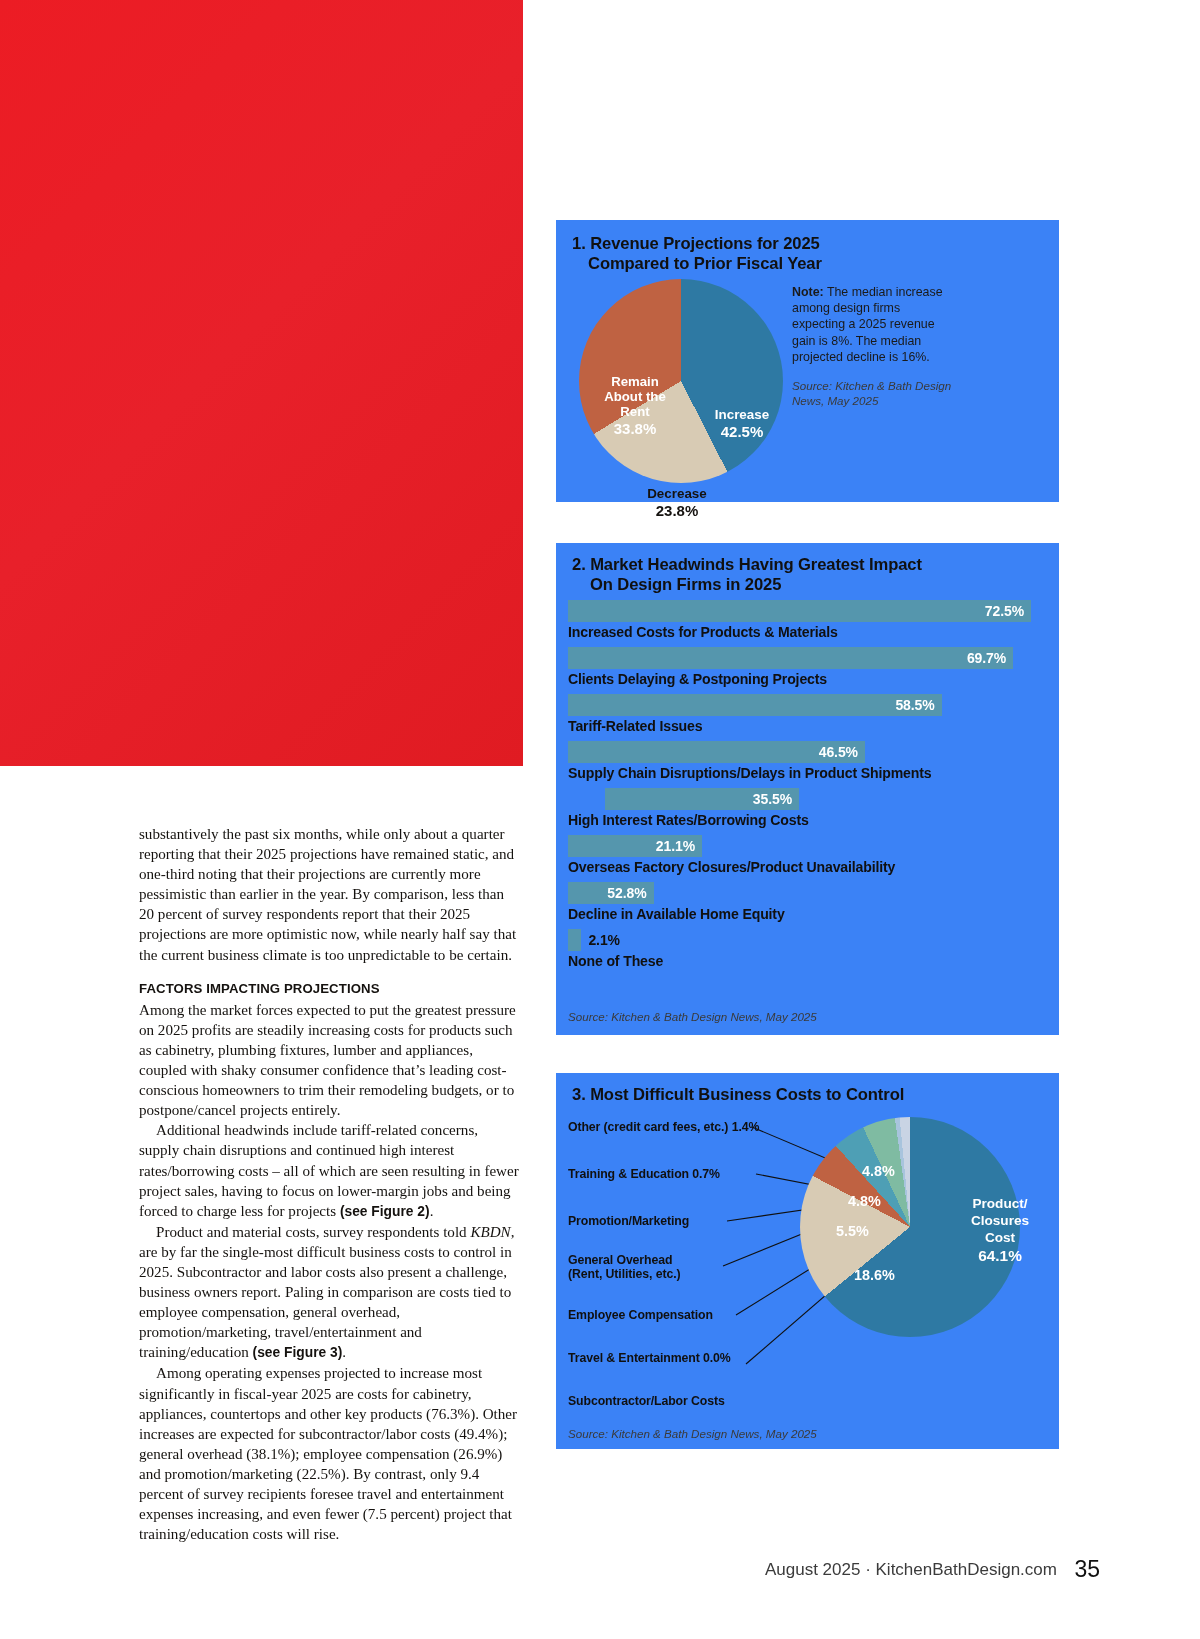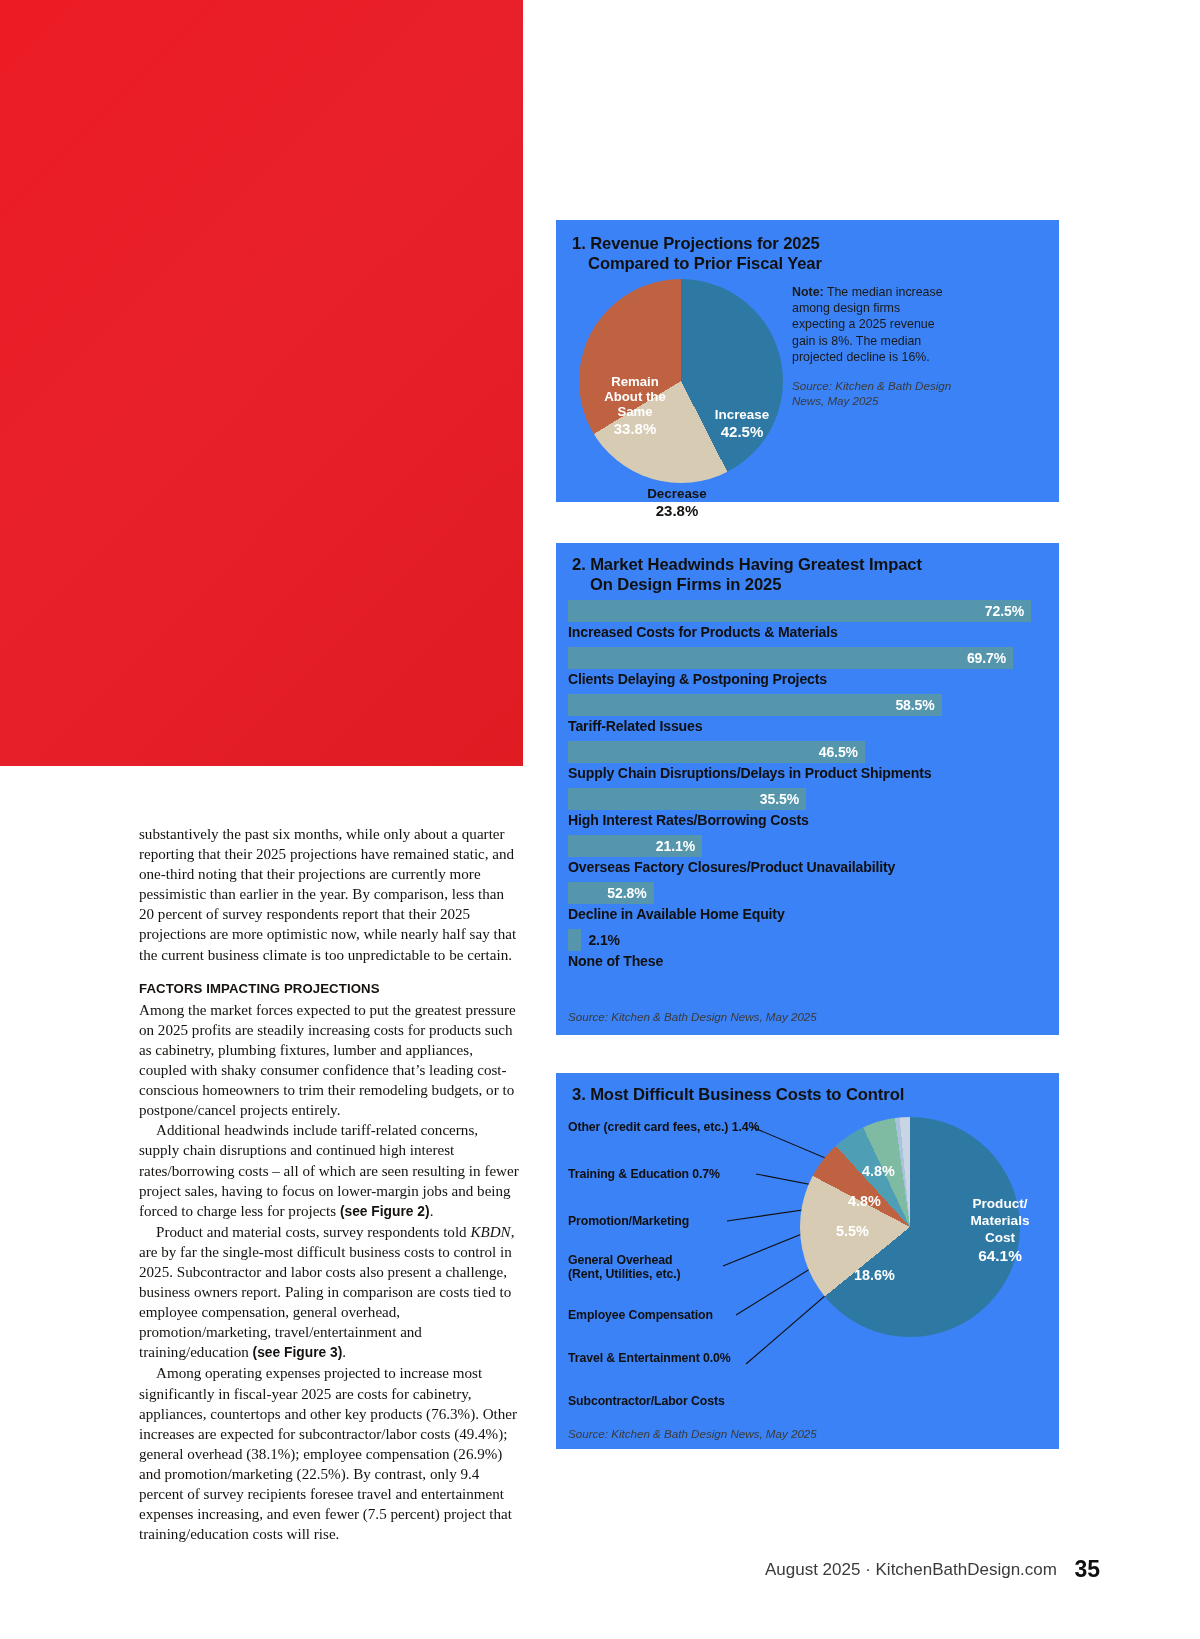--- a/index.html
+++ b/index.html
@@ -131,21 +131,21 @@
     pointer-events:none;}
   #fig3 .src{position:absolute;left:12px;top:354px;}
 
   
   .footer{
     position:absolute;left:0;top:1556px;width:1200px;text-align:right;
     padding-right:100px;box-sizing:border-box;
     font-family:"Liberation Sans",sans-serif;
   }
   .footer .meta{font-size:17px;color:#3b3b3b;}
-  .footer .pg{font-size:23px;font-weight:bold;color:#101010;
+  .footer .pg{font-size:23px;font-weight:normal;color:#101010;
     margin-left:13px;vertical-align:-2px;}
 </style>
 </head>
 <body>
 
 <div class="page">
 
   <div class="red-block"></div>
 
   <div class="text-col">
@@ -168,21 +168,21 @@
       <span class="l2">Compared to Prior Fiscal Year</span>
     </div>
 
     <div class="pie-wrap">
       <div class="pie"></div>
       <div class="pl increase">
         <span>Increase</span>
         <span class="v">42.5%</span>
       </div>
       <div class="pl same">
-        <span>Remain About the Same</span>
+        <span>Remain About the Rent</span>
         <span class="v">33.8%</span>
       </div>
       <div class="pl dec">
         <span>Decrease</span>
         <span class="v">23.8%</span>
       </div>
     </div>
 
     <div class="note"><b>Note:</b><span> The median increase among design firms expecting a 2025 revenue gain is 8%. The median projected decline is 16%.</span></div>
     <div class="src">Source: Kitchen &amp; Bath Design News, May 2025</div>
@@ -212,21 +212,21 @@
           </div>
           <div class="bar-label">Tariff-Related Issues</div>
         </div>
         <div class="bar-row">
           <div class="bar" style="width: 296.959px; background: rgb(85, 150, 173);">
             <span class="val">46.5%</span>
           </div>
           <div class="bar-label">Supply Chain Disruptions/Delays in Product Shipments</div>
         </div>
         <div class="bar-row">
-          <div class="bar" style="width: 238px; background: rgb(85, 150, 173);">
+          <div class="bar" style="width: 194px; background: rgb(85, 150, 173); margin-left: 37px;">
             <span class="val">35.5%</span>
           </div>
           <div class="bar-label">High Interest Rates/Borrowing Costs</div>
         </div>
         <div class="bar-row">
           <div class="bar" style="width: 134px; background: rgb(85, 150, 173);">
             <span class="val">21.1%</span>
           </div>
           <div class="bar-label">Overseas Factory Closures/Product Unavailability</div>
         </div>
@@ -257,21 +257,21 @@
         <line x1="167" y1="193" x2="268" y2="152"></line>
         <line x1="180" y1="242" x2="286" y2="176"></line>
         <line x1="190" y1="291" x2="300" y2="196"></line>
       </g>
     </svg>
 
     <div class="pie3-wrap">
       <div class="pie3"></div>
       <div class="s main">
         <span>Product/</span><br>
-        <span>Materials</span><br>
+        <span>Closures</span><br>
         <span>Cost</span>
         <span class="v">64.1%</span>
       </div>
       <div class="s v186">18.6%</div>
       <div class="s v55">5.5%</div>
       <div class="s v48a">4.8%</div>
       <div class="s v48b">4.8%</div>
     </div>
 
     <div class="cl" style="left:12px;top:47px;">Other (credit card fees, etc.)  1.4%</div>

